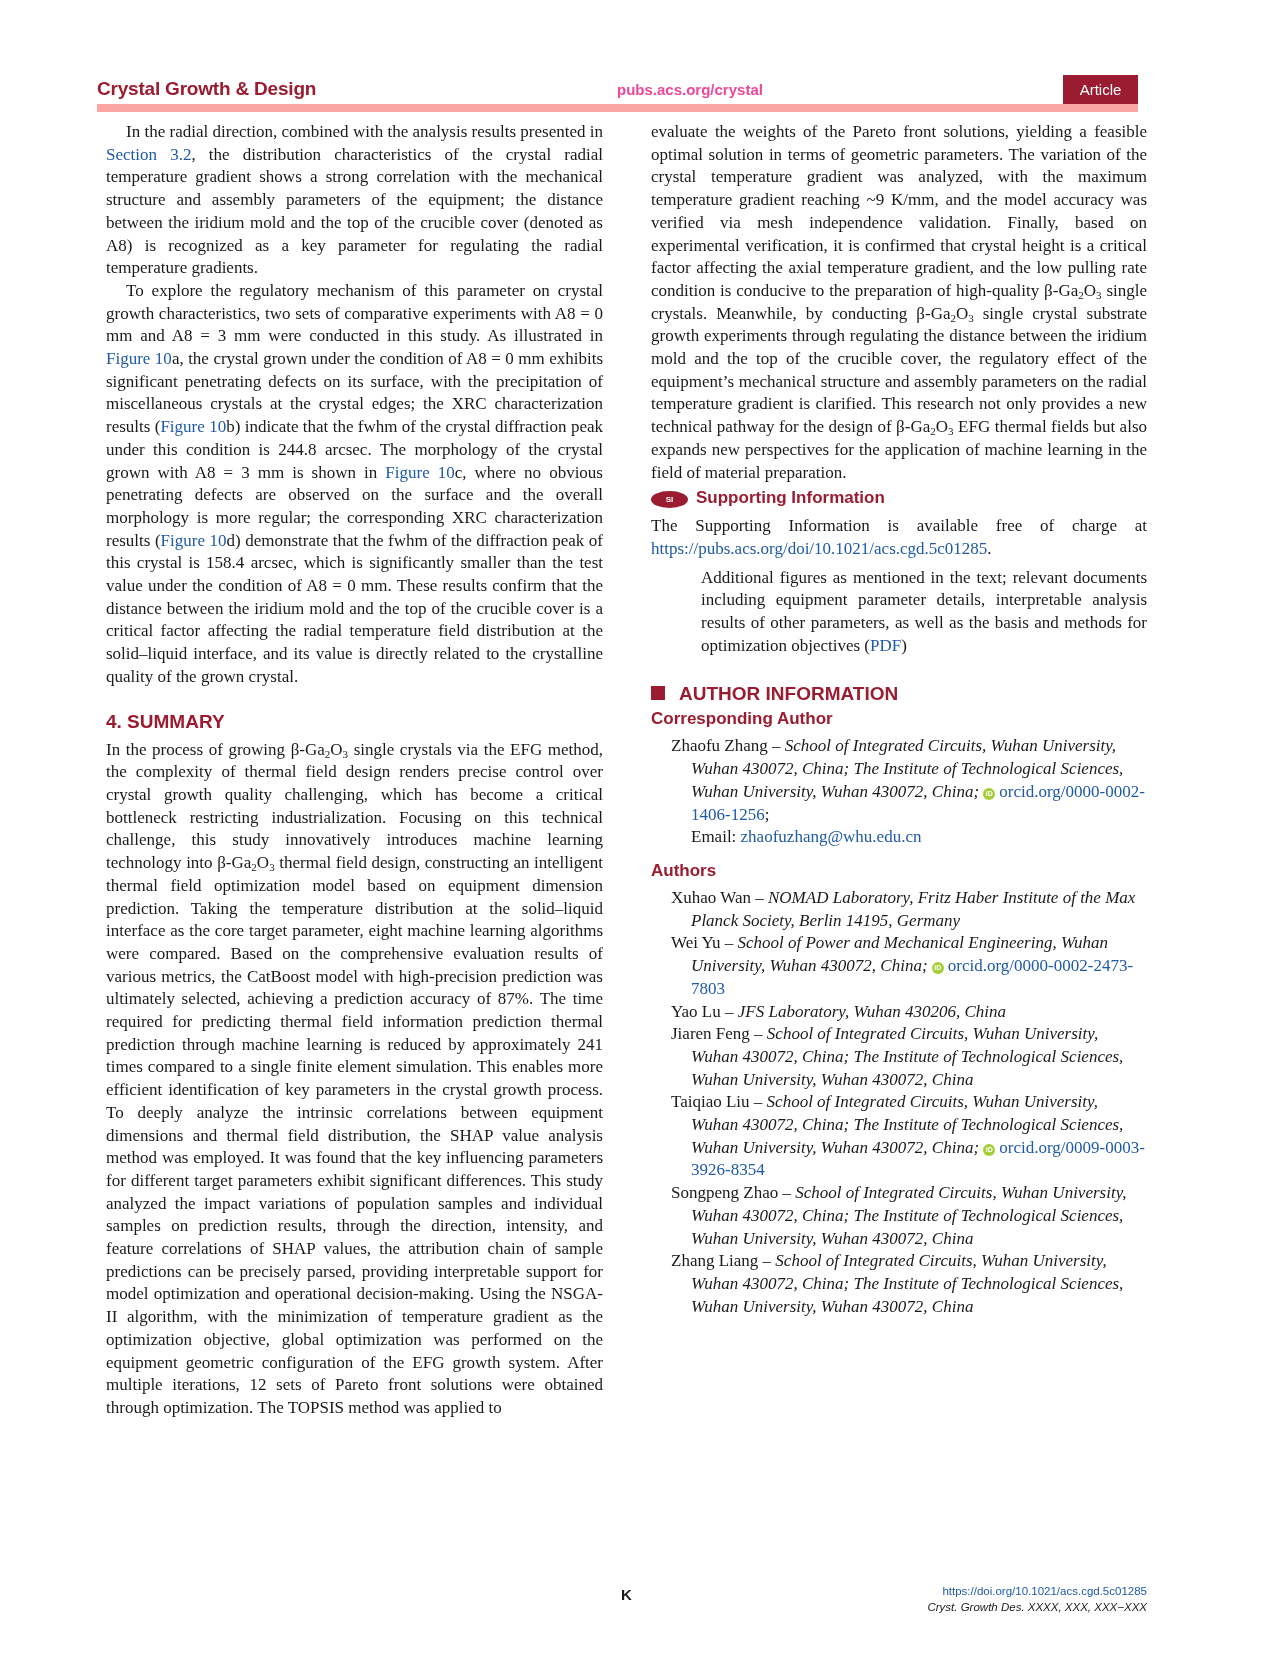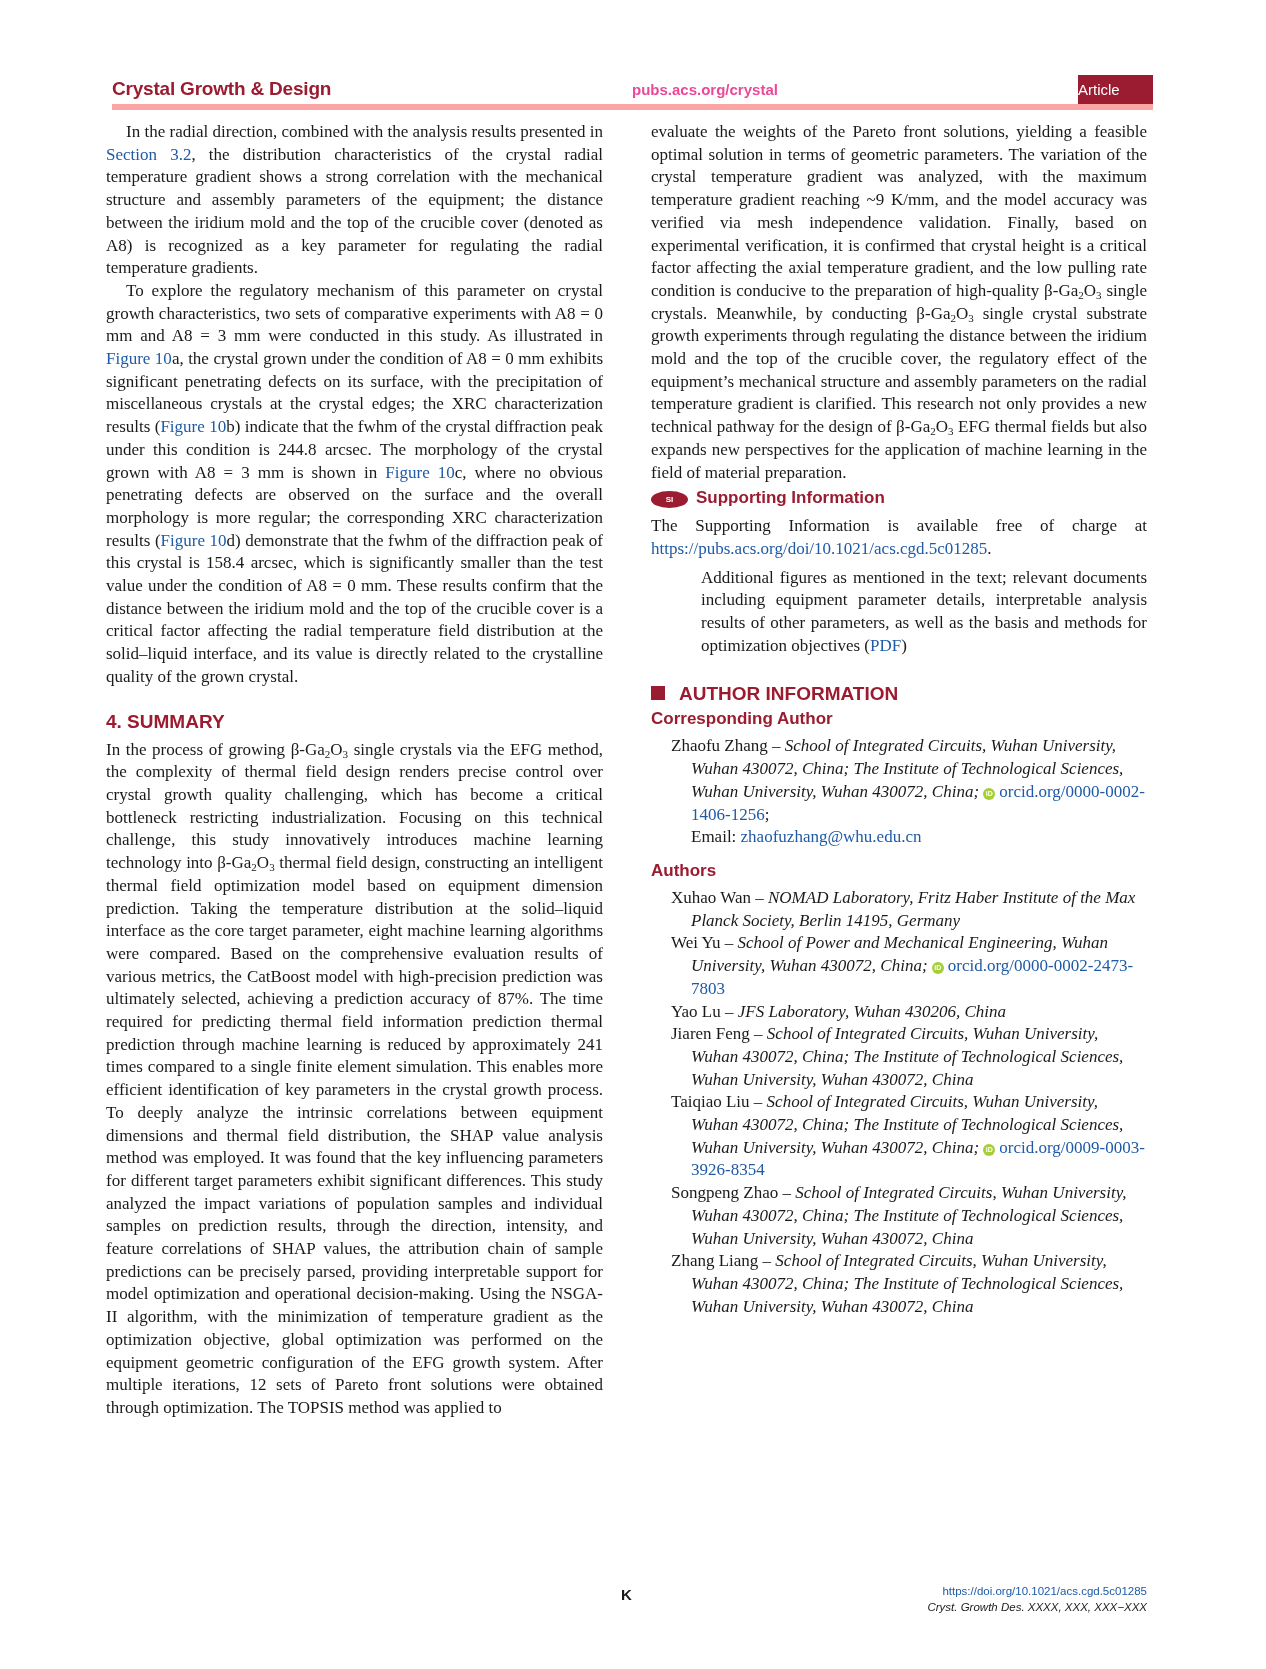--- a/index.html
+++ b/index.html
@@ -1,24 +1,24 @@
 <!DOCTYPE html>
 <html><head>
 <meta charset="utf-8">
 <style>
   html, body { margin:0; padding:0; background:#ffffff; }
   body { width:1266px; height:1669px; position:relative; overflow:hidden;
          font-family:"Liberation Serif","DejaVu Serif",serif; color:#1a1a1a; }
-  .hdr { position:absolute; left:112px; top:78px; width:1041px; height:26px; border-bottom:6px solid #fca5a5; }
+  .hdr { position:absolute; left:97px; top:78px; width:1041px; height:26px; border-bottom:8px solid #fca5a5; }
   .hdr-journal { position:absolute; left:0; top:0; font-family:"Liberation Sans","DejaVu Sans",sans-serif;
                  font-size:19px; font-weight:bold; color:#9b1b30; letter-spacing:-0.2px; }
   .hdr-url { position:absolute; left:520px; top:3px; font-family:"Liberation Sans","DejaVu Sans",sans-serif;
              font-size:15px; font-weight:bold; color:#ec4899; }
   .hdr-badge { position:absolute; right:0; top:-3px; width:75px; height:29px; background:#9b1b30; color:#fff;
-               font-family:"Liberation Sans","DejaVu Sans",sans-serif; font-size:15px; text-align:left; line-height:29px; }
+               font-family:"Liberation Sans","DejaVu Sans",sans-serif; font-size:15px; text-align:center; line-height:29px; }
   .col { position:absolute; top:121px; font-size:17px; line-height:22.7px; text-align:justify; }
   .col.left { left:106px; width:497px; }
   .col.right { left:651px; width:496px; }
   .col p { margin:0; }
   .indent { text-indent:20px; }
   a, .link { color:#1f5aa6; text-decoration:none; }
   .sec-h { font-family:"Liberation Sans","DejaVu Sans",sans-serif; font-weight:bold; color:#9b1b30; font-size:19px;
            margin:0; line-height:26px; }
   .sec-h .sq { display:inline-block; width:14px; height:14px; background:#9b1b30; margin-right:14px; vertical-align:0px; }
   .sub-h { font-family:"Liberation Sans","DejaVu Sans",sans-serif; color:#9b1b30; font-size:17px; line-height:24px; margin:0; }

